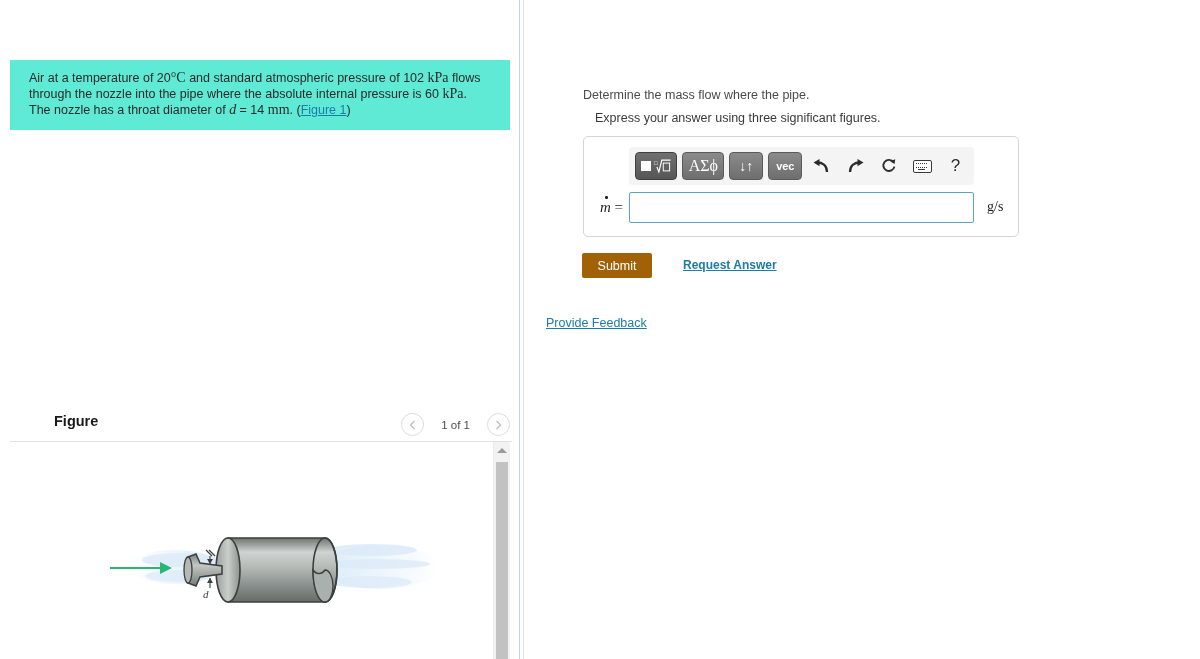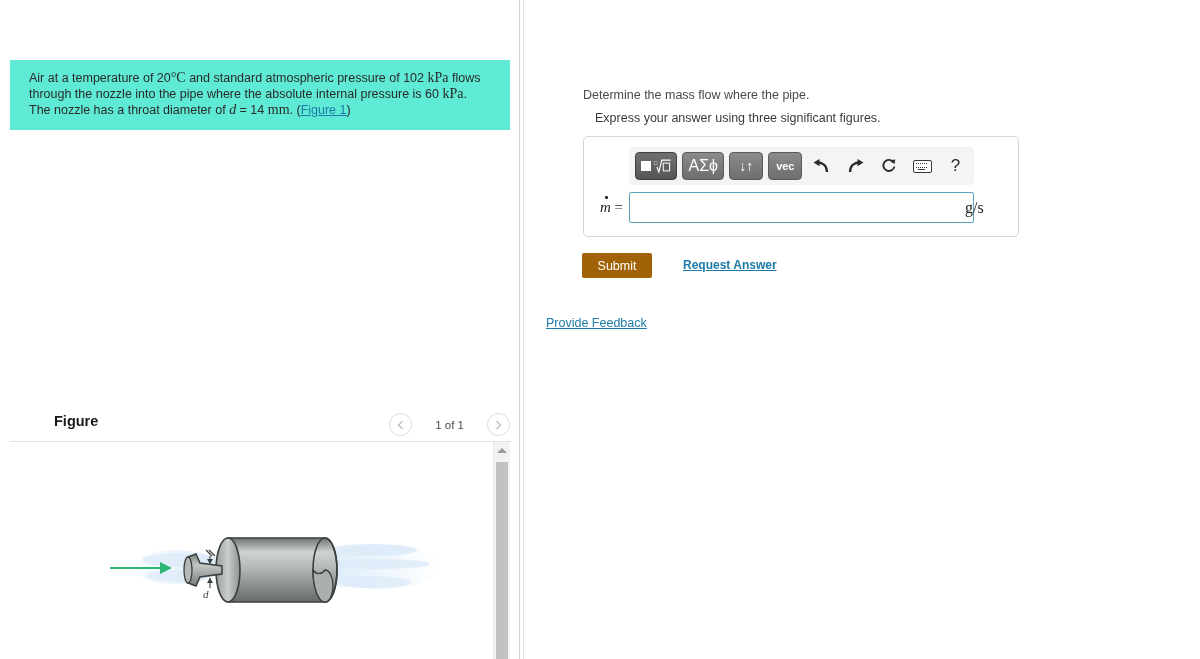--- a/index.html
+++ b/index.html
@@ -80,21 +80,21 @@
     font-size: 14.5px;
     font-weight: bold;
     color: #1a1a1a;
     margin-left: 44px;
   }
   .fig-nav {
     position: absolute;
     right: 2px; top: 5px;
     display: flex;
     align-items: center;
-    gap: 23px;
+    gap: 17px;
   }
   .nav-circle {
     width: 21px; height: 21px;
     border-radius: 50%;
     border: 1px solid #dcdcdc;
     display: flex;
     align-items: center;
     justify-content: center;
     color: #b4b4b4;
     font-size: 11px;
@@ -242,21 +242,21 @@
     cursor: pointer;
     box-sizing: border-box;
     padding: 0 5px;
   }
   .mbtn.first {
     background: linear-gradient(#6f6f6f, #565656);
     border-color: #3f3f3f;
     min-width: 42px;
   }
   .mbtn.greek {
-    font-family: Liberation Sans, sans-serif;
+    font-family: Liberation Serif, serif;
     font-size: 16px;
     min-width: 42px;
   }
   .mbtn.vec {
     font-size: 11px;
     font-weight: bold;
     min-width: 34px;
   }
   .mbtn .sqchip {
     display: inline-block;
@@ -327,23 +327,23 @@
     border-radius: 2px;
     box-sizing: border-box;
     background: #ffffff;
     outline: none;
     font-size: 13px;
     padding: 0 6px;
     font-family: "Liberation Sans", sans-serif;
   }
   .ans-units {
     position: absolute;
-    left: 381px; top: 62px;
+    left: 403px; top: 62px;
     font-family: "Liberation Serif", serif;
-    font-size: 16px;
+    font-size: 14px;
     color: #1f1f1f;
   }
 
   .submit-btn {
     position: absolute;
     left: 58px; top: 253px;
     width: 70px;
     height: 25px;
     background: #a16207;
     color: #ffffff;

